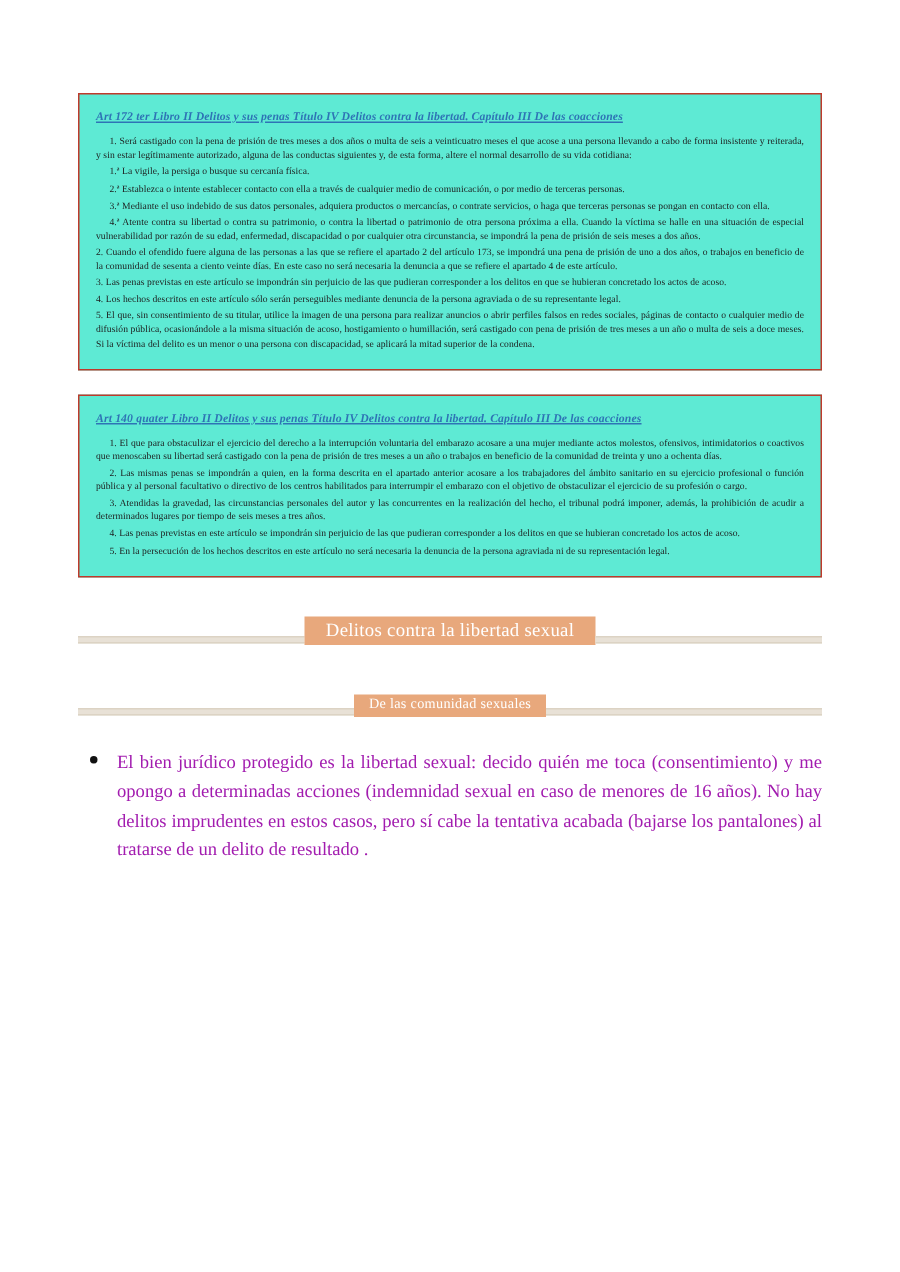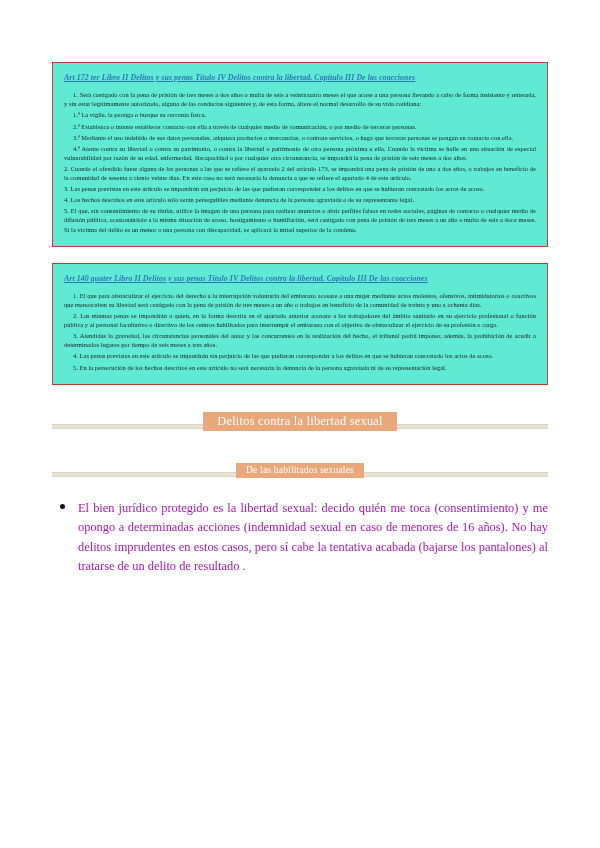--- a/index.html
+++ b/index.html
@@ -147,21 +147,21 @@
     <div class="rule rule-left"></div>
     <div class="heading-center">
       <span class="heading-chip">Delitos contra la libertad sexual</span>
     </div>
     <div class="rule rule-right"></div>
   </div>
 
   <div class="heading-row second">
     <div class="rule rule-left"></div>
     <div class="heading-center">
-      <span class="heading-chip small">De las habilitados sexuales</span>
+      <span class="heading-chip small">De las comunidad sexuales</span>
     </div>
     <div class="rule rule-right"></div>
   </div>
 
   <div class="bullet-block">
     <span class="bullet-dot"></span>
     <p class="bullet-text">El bien jurídico protegido es la libertad sexual: decido quién me toca (consentimiento) y me opongo a determinadas acciones (indemnidad sexual en caso de menores de 16 años). No hay delitos imprudentes en estos casos, pero sí cabe la tentativa acabada (bajarse los pantalones) al tratarse de un delito de resultado .</p>
   </div>
 
 </div>

